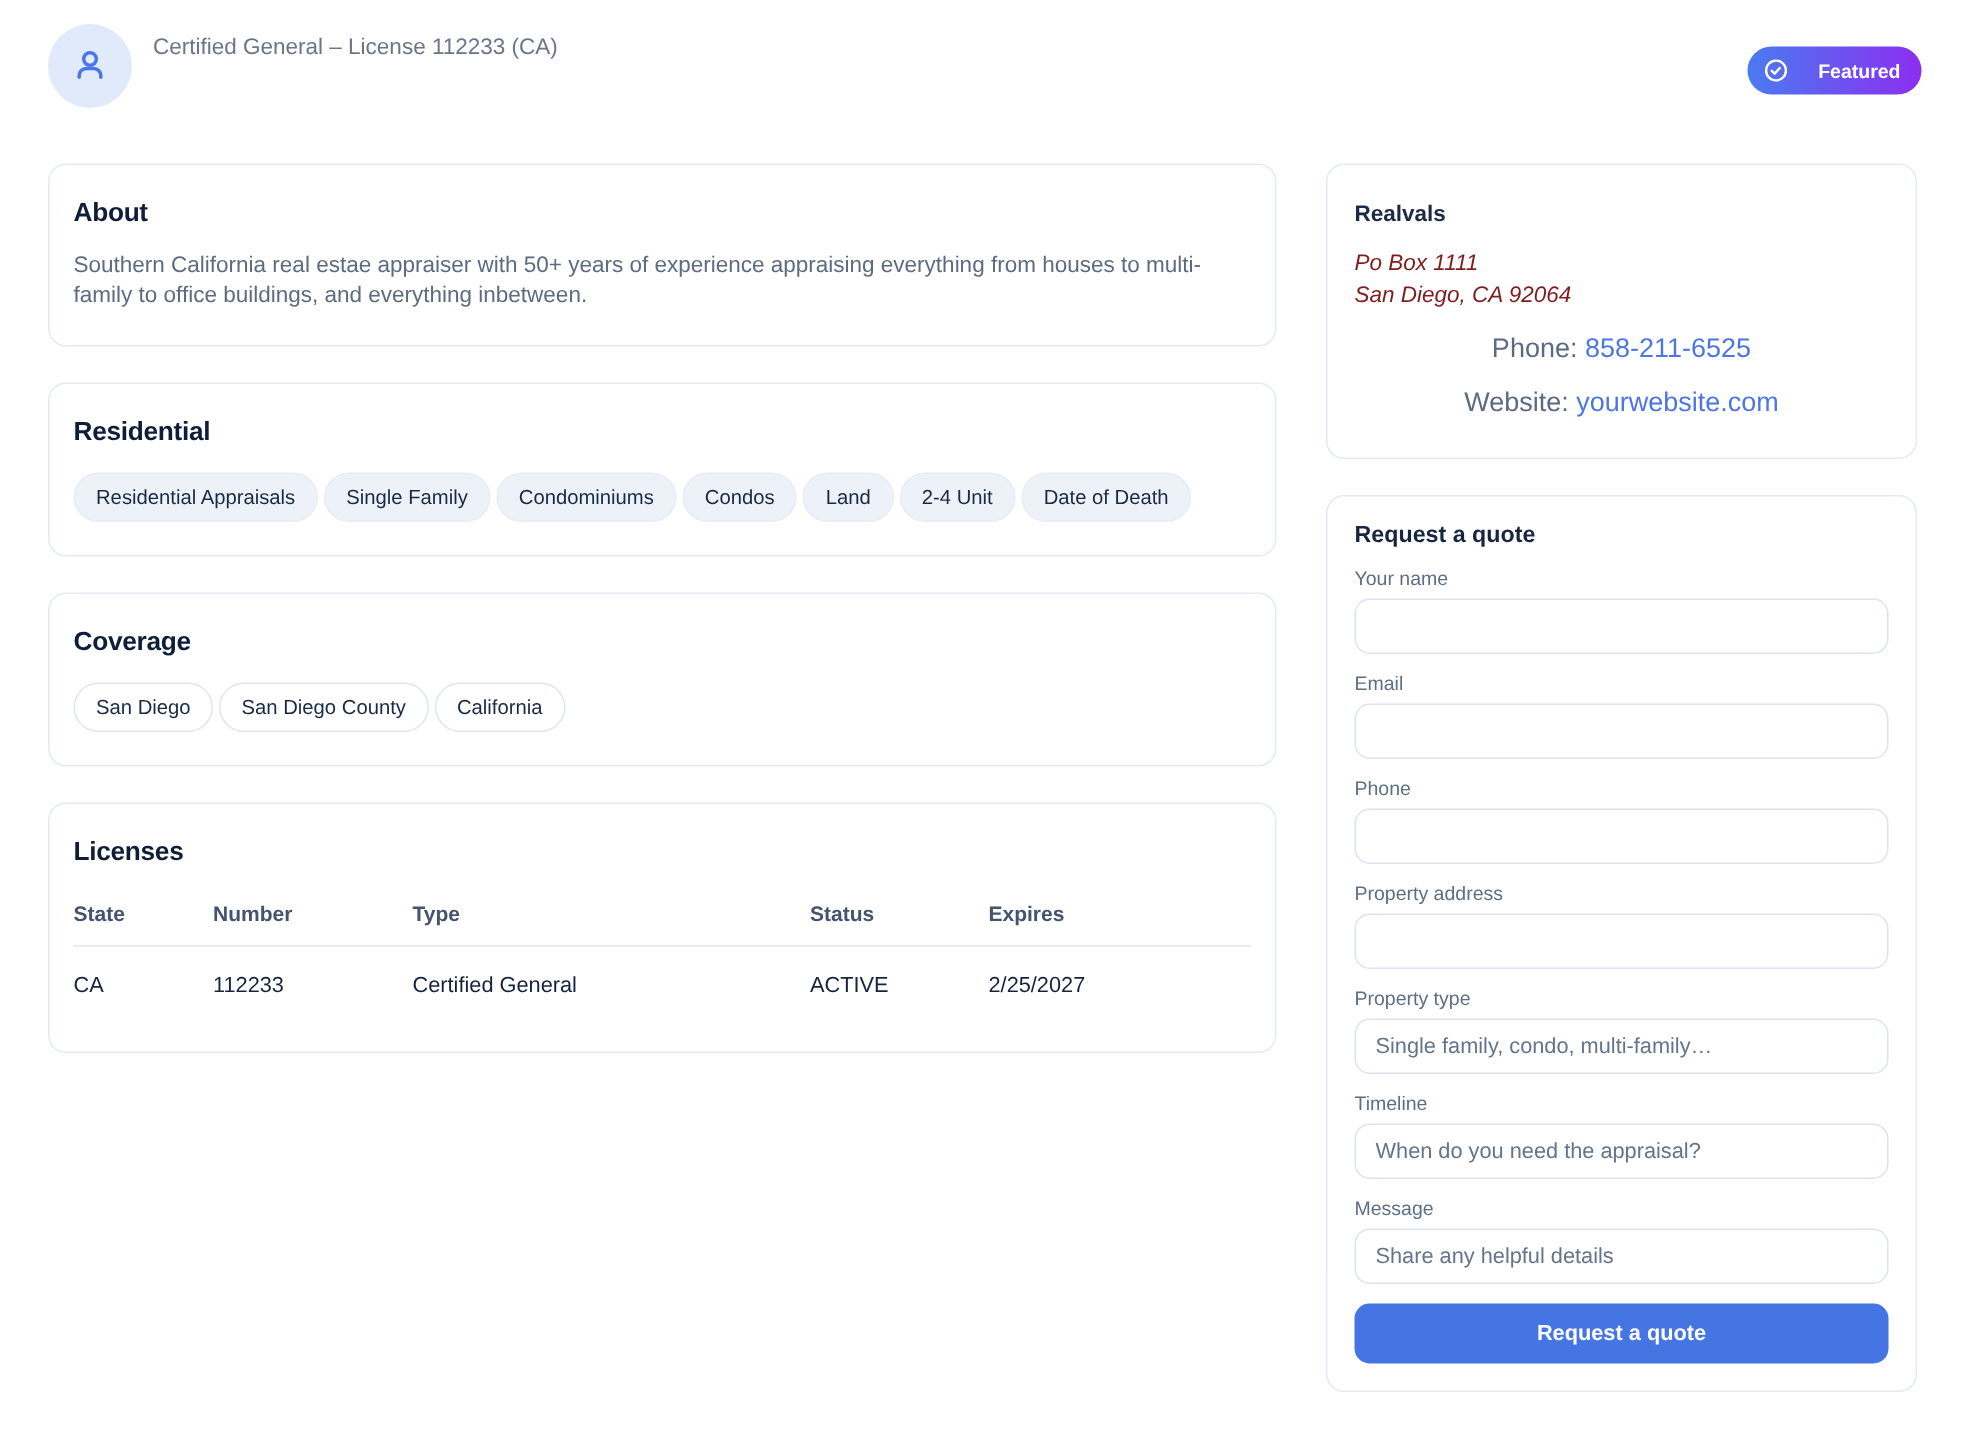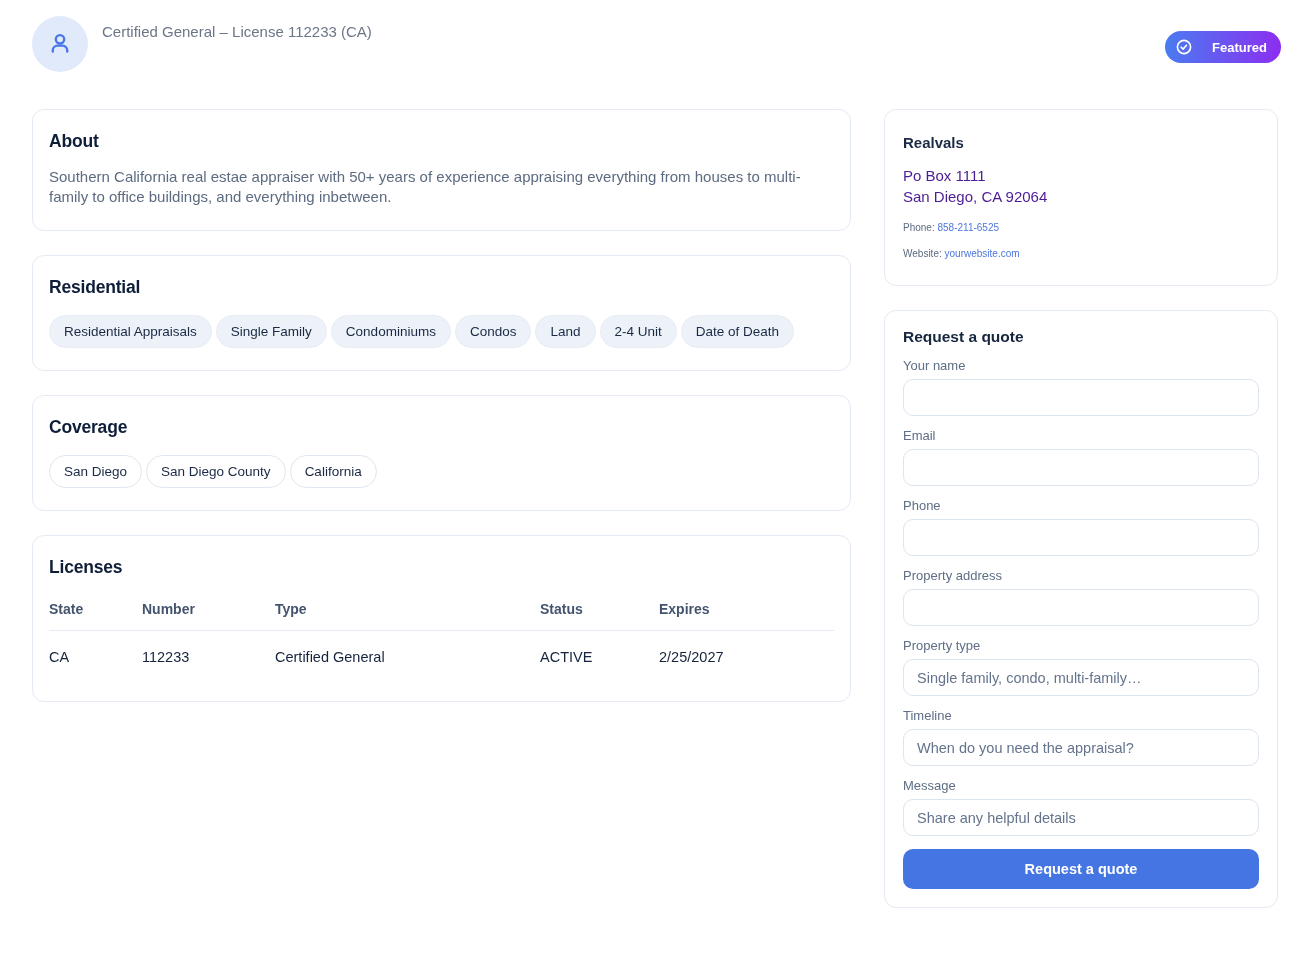--- a/index.html
+++ b/index.html
@@ -57,22 +57,22 @@
     text-align: left; font-size: 14px; font-weight: 700; color: #44546e;
     padding: 10px 0 13px 0; border-bottom: 1px solid #e6ebf3;
   }
   .licenses-table td { font-size: 14.5px; color: #15243c; padding: 18px 0 14px 0; }
   .col-state { width: 93px; } .col-number { width: 133px; } .col-type { width: 265px; }
   .col-status { width: 119px; } .col-expires { width: auto; }
 
   
   .contact-card { padding: 22px 18px 26px 18px; }
   .contact-company { font-size: 15px; font-weight: 700; color: #1c2b45; margin-top: 2px; }
-  .contact-address { font-size: 15px; color: #4c1d95; line-height: 1.4; margin-top: 14px; }
-  .contact-line { font-size: 10px; color: #5d6b80; margin-top: 15px; }
+  .contact-address { font-size: 15px; color: #7f1d1d; line-height: 1.4; margin-top: 14px; font-style: italic; }
+  .contact-line { font-size: 18px; color: #5d6b80; margin-top: 15px; text-align: center; }
   .link { color: #4d76e0; text-decoration: none; cursor: pointer; }
 
   
   .quote-card { padding: 17px 18px 18px 18px; margin-bottom: 0; }
   .quote-title { font-size: 15.5px; font-weight: 700; color: #17263f; }
   .field-label { display: block; font-size: 13px; color: #5e6e85; margin: 12px 0 6px 0; }
   .field-input {
     width: 100%; height: 37px; border: 1px solid #dbe4f0; border-radius: 10px;
     padding: 0 13px; font-size: 14.5px; color: #be185d; background: #ffffff; outline: none;
     font-family: "Liberation Sans", sans-serif;

